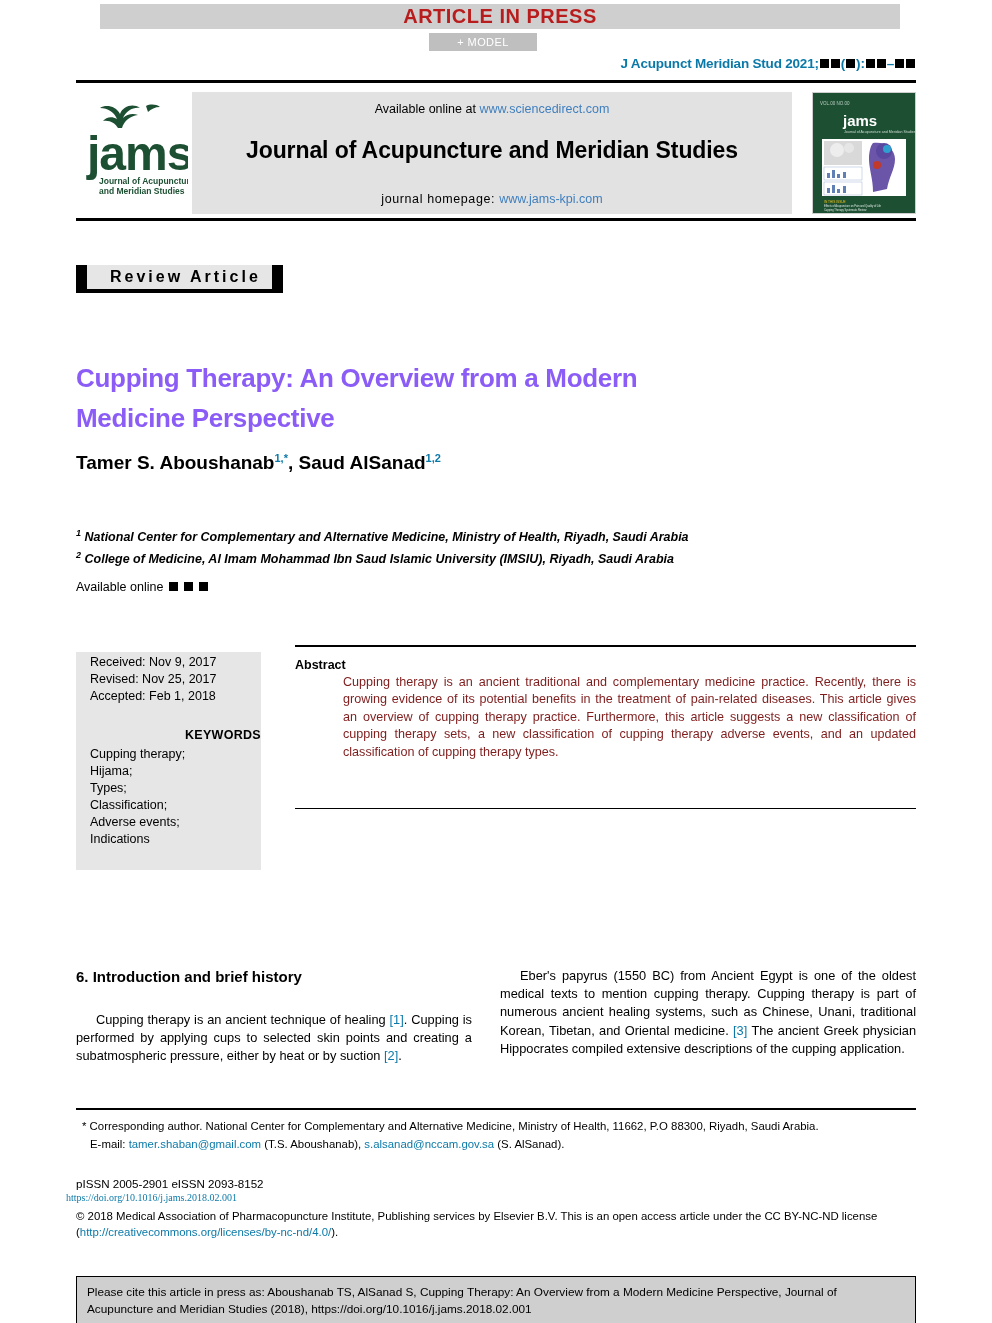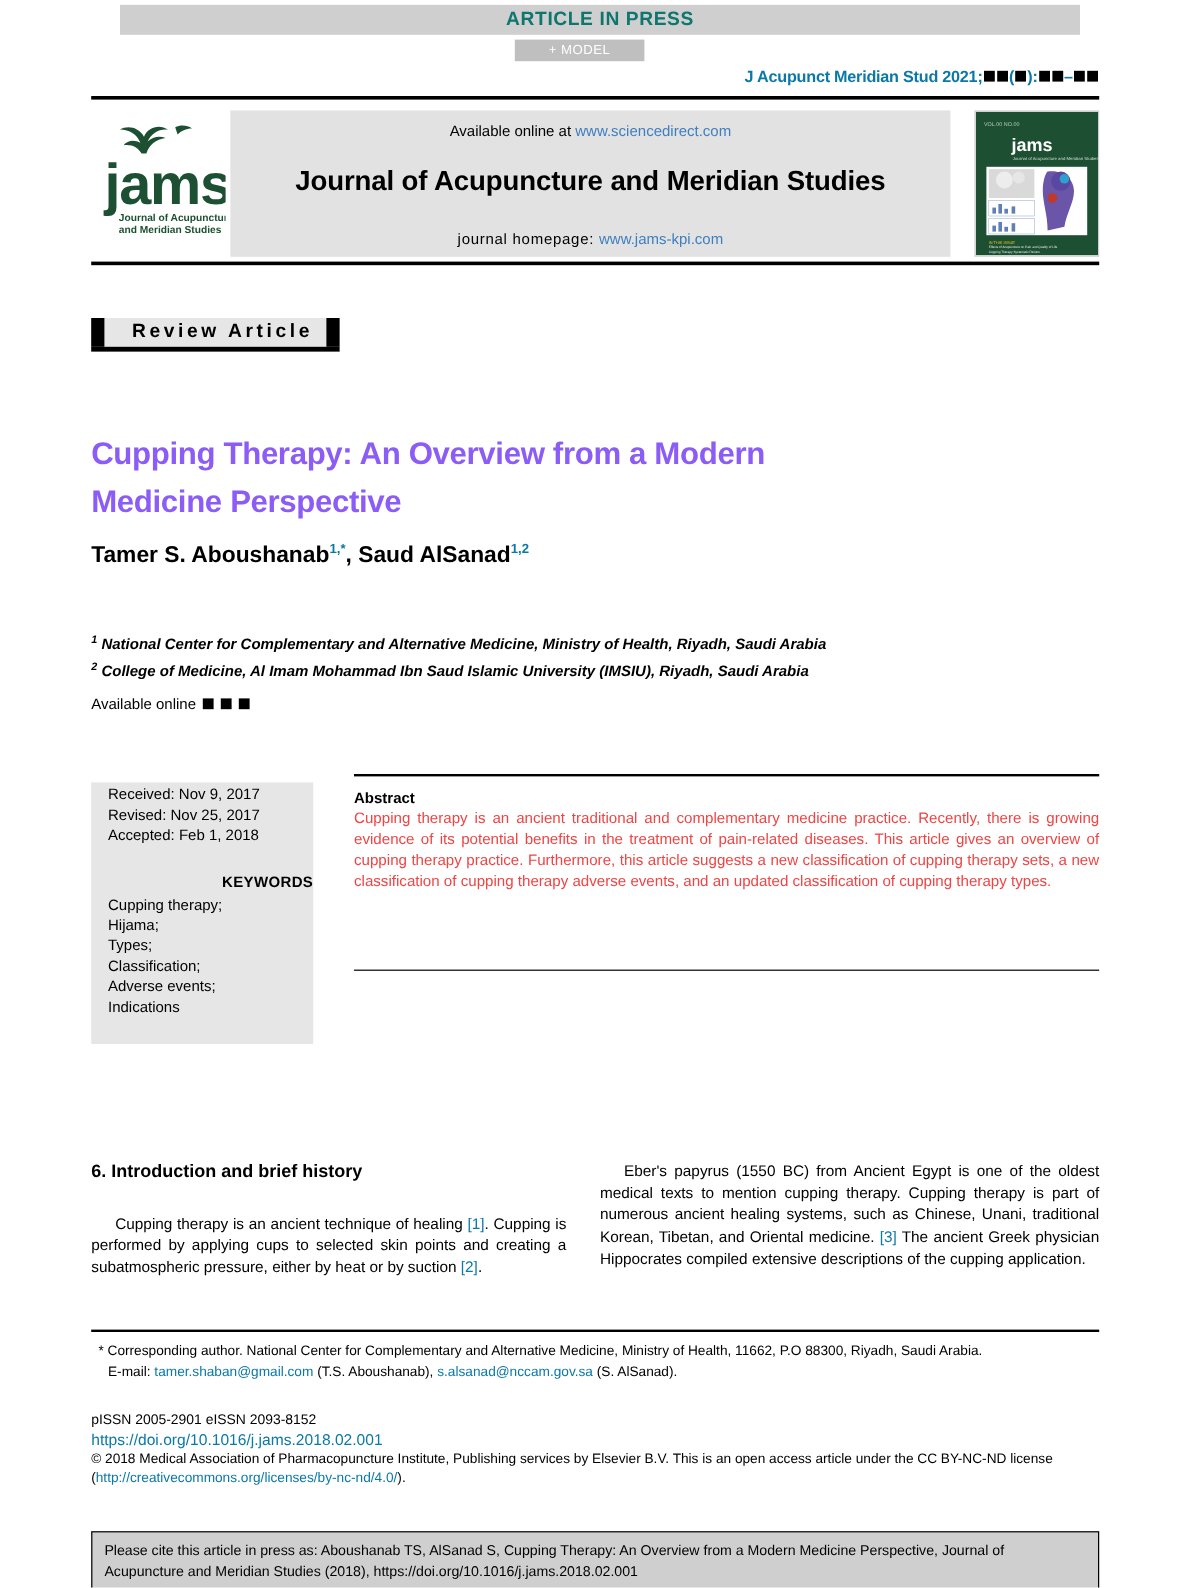--- a/index.html
+++ b/index.html
@@ -20,23 +20,23 @@
   .press-bar {
     position: absolute;
     left: 100px;
     top: 4px;
     width: 800px;
     height: 25px;
     background: #cfcfcf;
     text-align: center;
   }
   .press-bar-text {
-    font-size: 16px;
-    font-weight: bold;
-    color: #0f766e;
+    font-size: 20px;
+    font-weight: bold;
+    color: #b91c1c;
     letter-spacing: 0.5px;
     line-height: 25px;
     display: block;
   }
   .model-badge {
     position: absolute;
     left: 429px;
     top: 33px;
     width: 108px;
     height: 18px;
@@ -270,21 +270,22 @@
   }
   .abs-head {
     font-size: 12.5px;
     font-weight: bold;
     margin-bottom: 2px;
   }
   .abs-body {
     font-size: 12.6px;
     line-height: 17.4px;
     text-align: justify;
-    color: #ef4444;
+    color: #7f1d1d;
+    margin-left: 48px;
   }
 
   
   .sec-head {
     position: absolute;
     left: 76px;
     top: 968px;
     font-size: 15px;
     font-weight: bold;
     color: #000;
@@ -336,24 +337,25 @@
 
   .issn {
     position: absolute;
     left: 76px;
     top: 1177px;
     font-size: 11.6px;
     color: #000;
   }
   .doi {
     position: absolute;
-    left: 76px;
+    left: 66px;
     top: 1192px;
-    font-size: 13px;
+    font-size: 10px;
     color: #0b79a8;
+    font-family: Liberation Serif, serif;
   }
   .copyright {
     position: absolute;
     left: 76px;
     top: 1208px;
     width: 840px;
     font-size: 11.4px;
     line-height: 16.4px;
     color: #000;
   }

